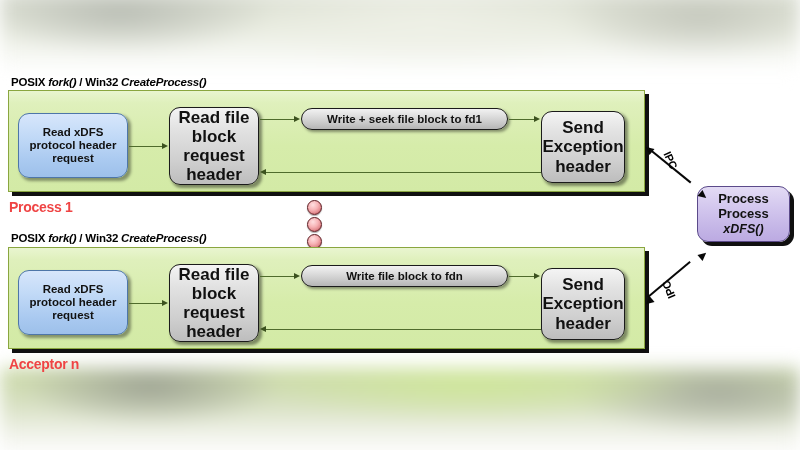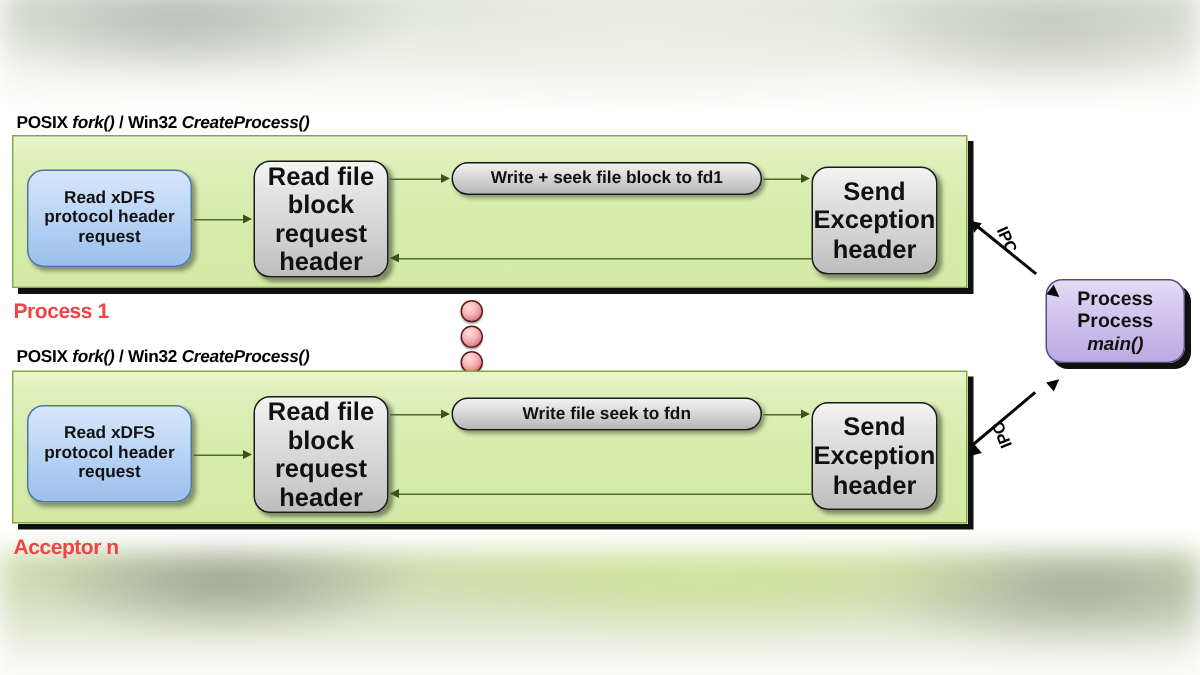--- a/index.html
+++ b/index.html
@@ -166,21 +166,21 @@
 
   <div class="node node-blue" style="left:18px;top:270px;width:110px;height:65px;padding:0 4px;">
       <span>Read xDFS protocol header request</span>
     </div>
 
   <div class="node node-gray" style="left:169px;top:264px;width:90px;height:78px;padding:0 4px;">
       <span>Read file block request header</span>
     </div>
 
   <div class="node node-bar" style="left:301px;top:265px;width:207px;height:22px;padding:0 6px;">
-      <span>Write file seek to fdn</span>
+      <span>Write file block to fdn</span>
     </div>
 
   <div class="node node-gray" style="left:541px;top:268px;width:84px;height:72px;padding:0 4px;">
       <span>Send Exception header</span>
     </div>
 
   <div class="hline" style="left:129px;top:303px;width:34px;"></div>
   <div class="arrowhead ah-right" style="left:162px;top:299.5px;"></div>
 
   <div class="hline" style="left:260px;top:276px;width:35px;"></div>
@@ -190,21 +190,21 @@
   <div class="arrowhead ah-right" style="left:534px;top:272.5px;"></div>
 
   <div class="hline" style="left:266px;top:329px;width:275px;"></div>
   <div class="arrowhead ah-left" style="left:260px;top:325.5px;"></div>
 
   <div class="proc-label" style="left:9px;top:356px;">Acceptor n</div>
 
   <div class="node node-purple" style="left:697px;top:186px;width:93px;height:56px;">
     <span>Process</span>
     <span>Process</span>
-    <span class="mainfn">main()</span>
+    <span class="mainfn">xDFS()</span>
   </div>
 
   <div class="diag" style="left:648px;top:147px;width:55px;transform:rotate(39deg);"></div>
   <div class="diag-head" style="left:700px;top:189px;transform:rotate(39deg);"></div>
   <div class="diag-head" style="left:652px;top:148px;transform:rotate(219deg);"></div>
   <div class="ipc-label" style="left:667px;top:146px;transform:rotate(66deg);transform-origin:0 50%;">IPC</div>
 
   <div class="diag" style="left:648px;top:296px;width:55px;transform:rotate(-40deg);"></div>
   <div class="diag-head" style="left:700px;top:254px;transform:rotate(-40deg);"></div>
   <div class="diag-head" style="left:652px;top:295px;transform:rotate(140deg);"></div>

